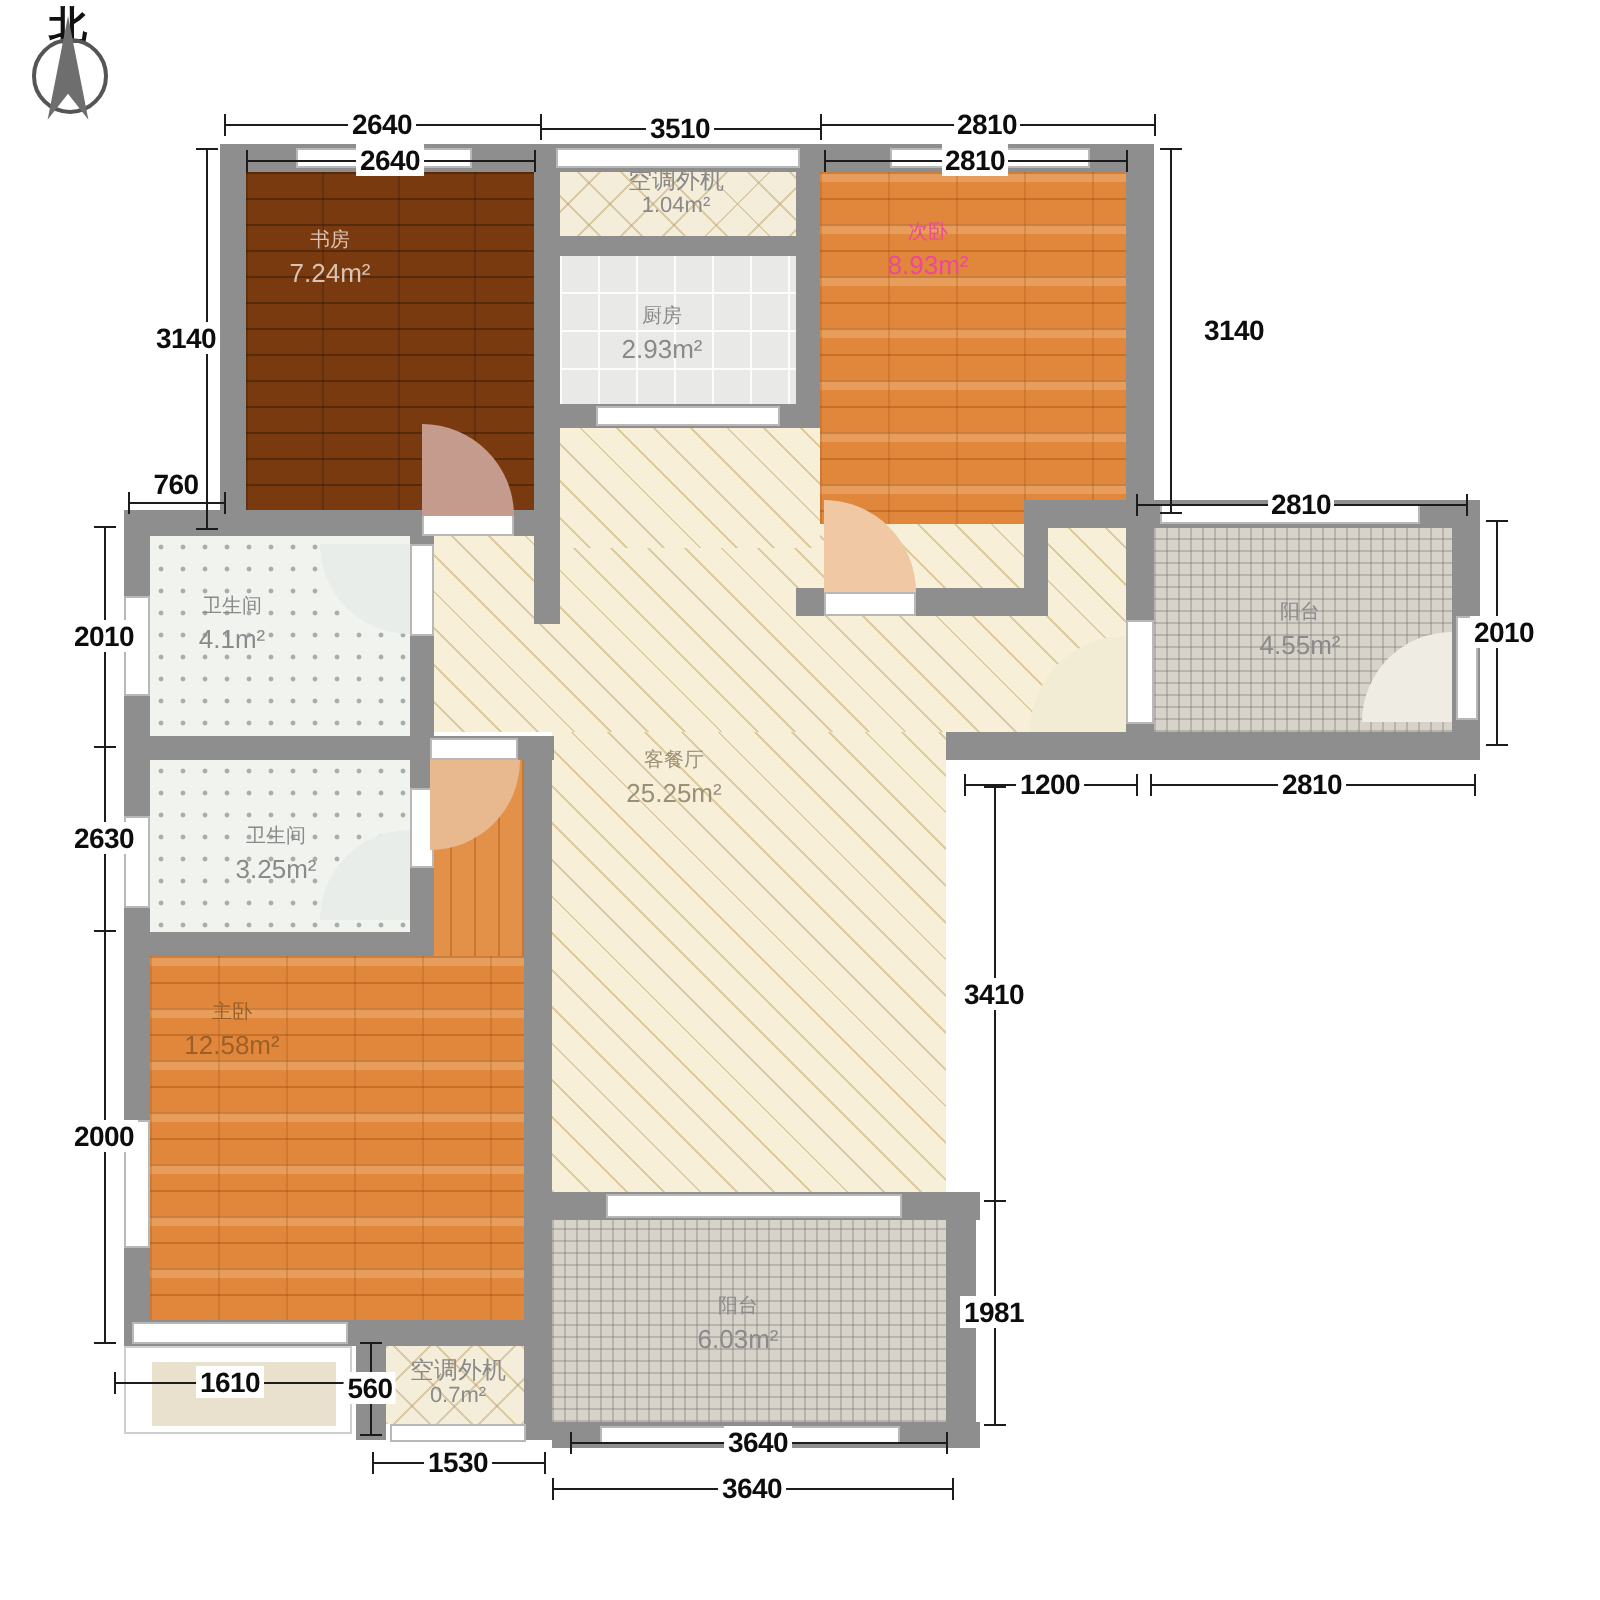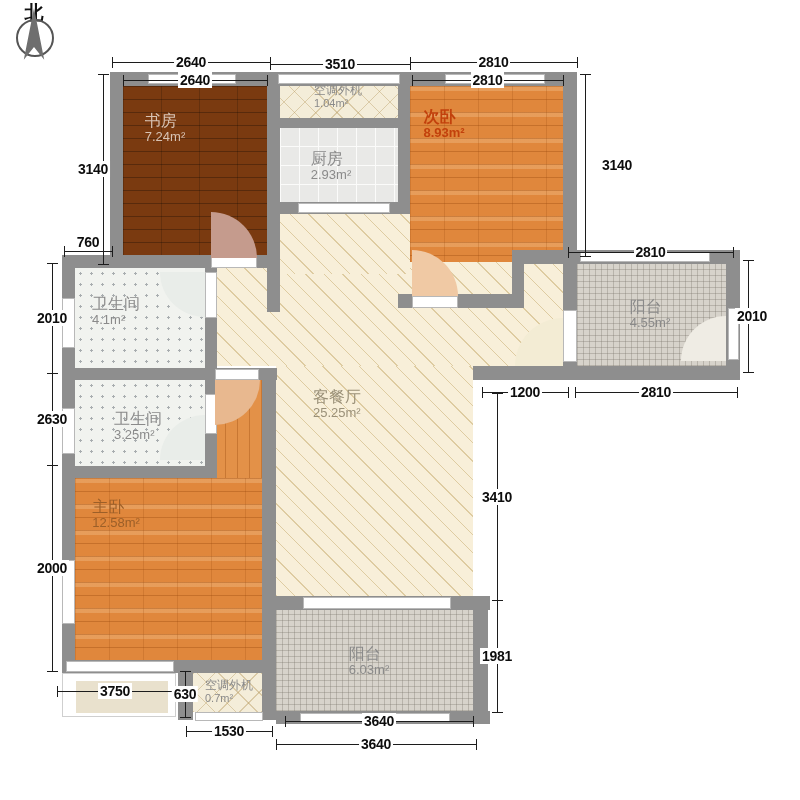--- a/index.html
+++ b/index.html
@@ -33,22 +33,22 @@
     background-size:11px 11px;}
   .mosaic{background:#d7d3cb;
     background-image:repeating-linear-gradient(0deg,rgba(125,120,110,.35) 0 1px,transparent 1px 6px),
                      repeating-linear-gradient(90deg,rgba(125,120,110,.35) 0 1px,transparent 1px 6px);}
   
   .arc-tr{border-radius:0 100% 0 0;}
   .arc-tl{border-radius:100% 0 0 0;}
   .arc-br{border-radius:0 0 100% 0;}
   .arc-bl{border-radius:0 0 0 100%;}
   
-  .room-label{position:absolute;transform:translateX(-50%);text-align:left;color:#8a8a8a;white-space:nowrap;}
-  .rname{font-size:16px;line-height:17px;}
+  .room-label{position:absolute;transform:translateX(-50%);text-align:center;color:#8a8a8a;white-space:nowrap;}
+  .rname{font-size:10px;line-height:17px;}
   .rarea{font-size:13px;line-height:16px;}
   .room-label.small .rname{font-size:12px;line-height:13px;}
   .room-label.small .rarea{font-size:11px;line-height:12px;}
   
   .dim-line{position:absolute;background:#1c1c1c;}
   .dim-tick{position:absolute;background:#1c1c1c;}
   .dim-label{position:absolute;transform:translate(-50%,-50%);background:#fff;padding:0 2px;
              font-weight:bold;font-size:14px;color:#0d0d0d;letter-spacing:-.3px;white-space:nowrap;}
   
   #compass{position:absolute;left:10px;top:0;width:48px;height:62px;}
@@ -146,29 +146,29 @@
     <div class="rarea">7.24m²</div>
   </div>
   <div class="room-label small" style="left:338px;top:84px;">
     <div class="rname">空调外机</div>
     <div class="rarea">1.04m²</div>
   </div>
   <div class="room-label" style="left:331px;top:150px;">
     <div class="rname">厨房</div>
     <div class="rarea">2.93m²</div>
   </div>
-  <div class="room-label" style="left:444px;top:108px;color:#c2410c;font-weight:bold;">
+  <div class="room-label" style="left:464px;top:108px;color:#ec4899;">
     <div class="rname">次卧</div>
     <div class="rarea">8.93m²</div>
   </div>
   <div class="room-label" style="left:650px;top:298px;">
     <div class="rname">阳台</div>
     <div class="rarea">4.55m²</div>
   </div>
-  <div class="room-label" style="left:337px;top:388px;color:#9a9078;">
+  <div class="room-label" style="left:337px;top:372px;color:#9a9078;">
     <div class="rname">客餐厅</div>
     <div class="rarea">25.25m²</div>
   </div>
   <div class="room-label" style="left:116px;top:295px;">
     <div class="rname">卫生间</div>
     <div class="rarea">4.1m²</div>
   </div>
   <div class="room-label" style="left:138px;top:410px;">
     <div class="rname">卫生间</div>
     <div class="rarea">3.25m²</div>
@@ -222,25 +222,25 @@
     <div class="dim-tick" style="left: 47px; top: 373px; width: 11px; height: 1px;"></div>
     <div class="dim-tick" style="left: 47px; top: 465px; width: 11px; height: 1px;"></div>
     <div class="dim-label" style="left: 52px; top: 419px;">2630</div>
     <div class="dim-line v" style="left: 52px; top: 465px; width: 1px; height: 206px;"></div>
     <div class="dim-tick" style="left: 47px; top: 465px; width: 11px; height: 1px;"></div>
     <div class="dim-tick" style="left: 47px; top: 671px; width: 11px; height: 1px;"></div>
     <div class="dim-label" style="left: 52px; top: 568px;">2000</div>
     <div class="dim-line h" style="left: 57px; top: 691px; width: 116px; height: 1px;"></div>
     <div class="dim-tick" style="left: 57px; top: 686px; width: 1px; height: 11px;"></div>
     <div class="dim-tick" style="left: 173px; top: 686px; width: 1px; height: 11px;"></div>
-    <div class="dim-label" style="left: 115px; top: 691px;">3750</div>
+    <div class="dim-label" style="left: 115px; top: 691px;">1610</div>
     <div class="dim-line v" style="left: 185px; top: 671px; width: 1px; height: 46px;"></div>
     <div class="dim-tick" style="left: 180px; top: 671px; width: 11px; height: 1px;"></div>
     <div class="dim-tick" style="left: 180px; top: 717px; width: 11px; height: 1px;"></div>
-    <div class="dim-label" style="left: 185px; top: 694px;">630</div>
+    <div class="dim-label" style="left: 185px; top: 694px;">560</div>
     <div class="dim-line h" style="left: 186px; top: 731px; width: 86px; height: 1px;"></div>
     <div class="dim-tick" style="left: 186px; top: 726px; width: 1px; height: 11px;"></div>
     <div class="dim-tick" style="left: 272px; top: 726px; width: 1px; height: 11px;"></div>
     <div class="dim-label" style="left: 229px; top: 731px;">1530</div>
     <div class="dim-line h" style="left: 285px; top: 721px; width: 188px; height: 1px;"></div>
     <div class="dim-tick" style="left: 285px; top: 716px; width: 1px; height: 11px;"></div>
     <div class="dim-tick" style="left: 473px; top: 716px; width: 1px; height: 11px;"></div>
     <div class="dim-label" style="left: 379px; top: 721px;">3640</div>
     <div class="dim-line h" style="left: 276px; top: 744px; width: 200px; height: 1px;"></div>
     <div class="dim-tick" style="left: 276px; top: 739px; width: 1px; height: 11px;"></div>

